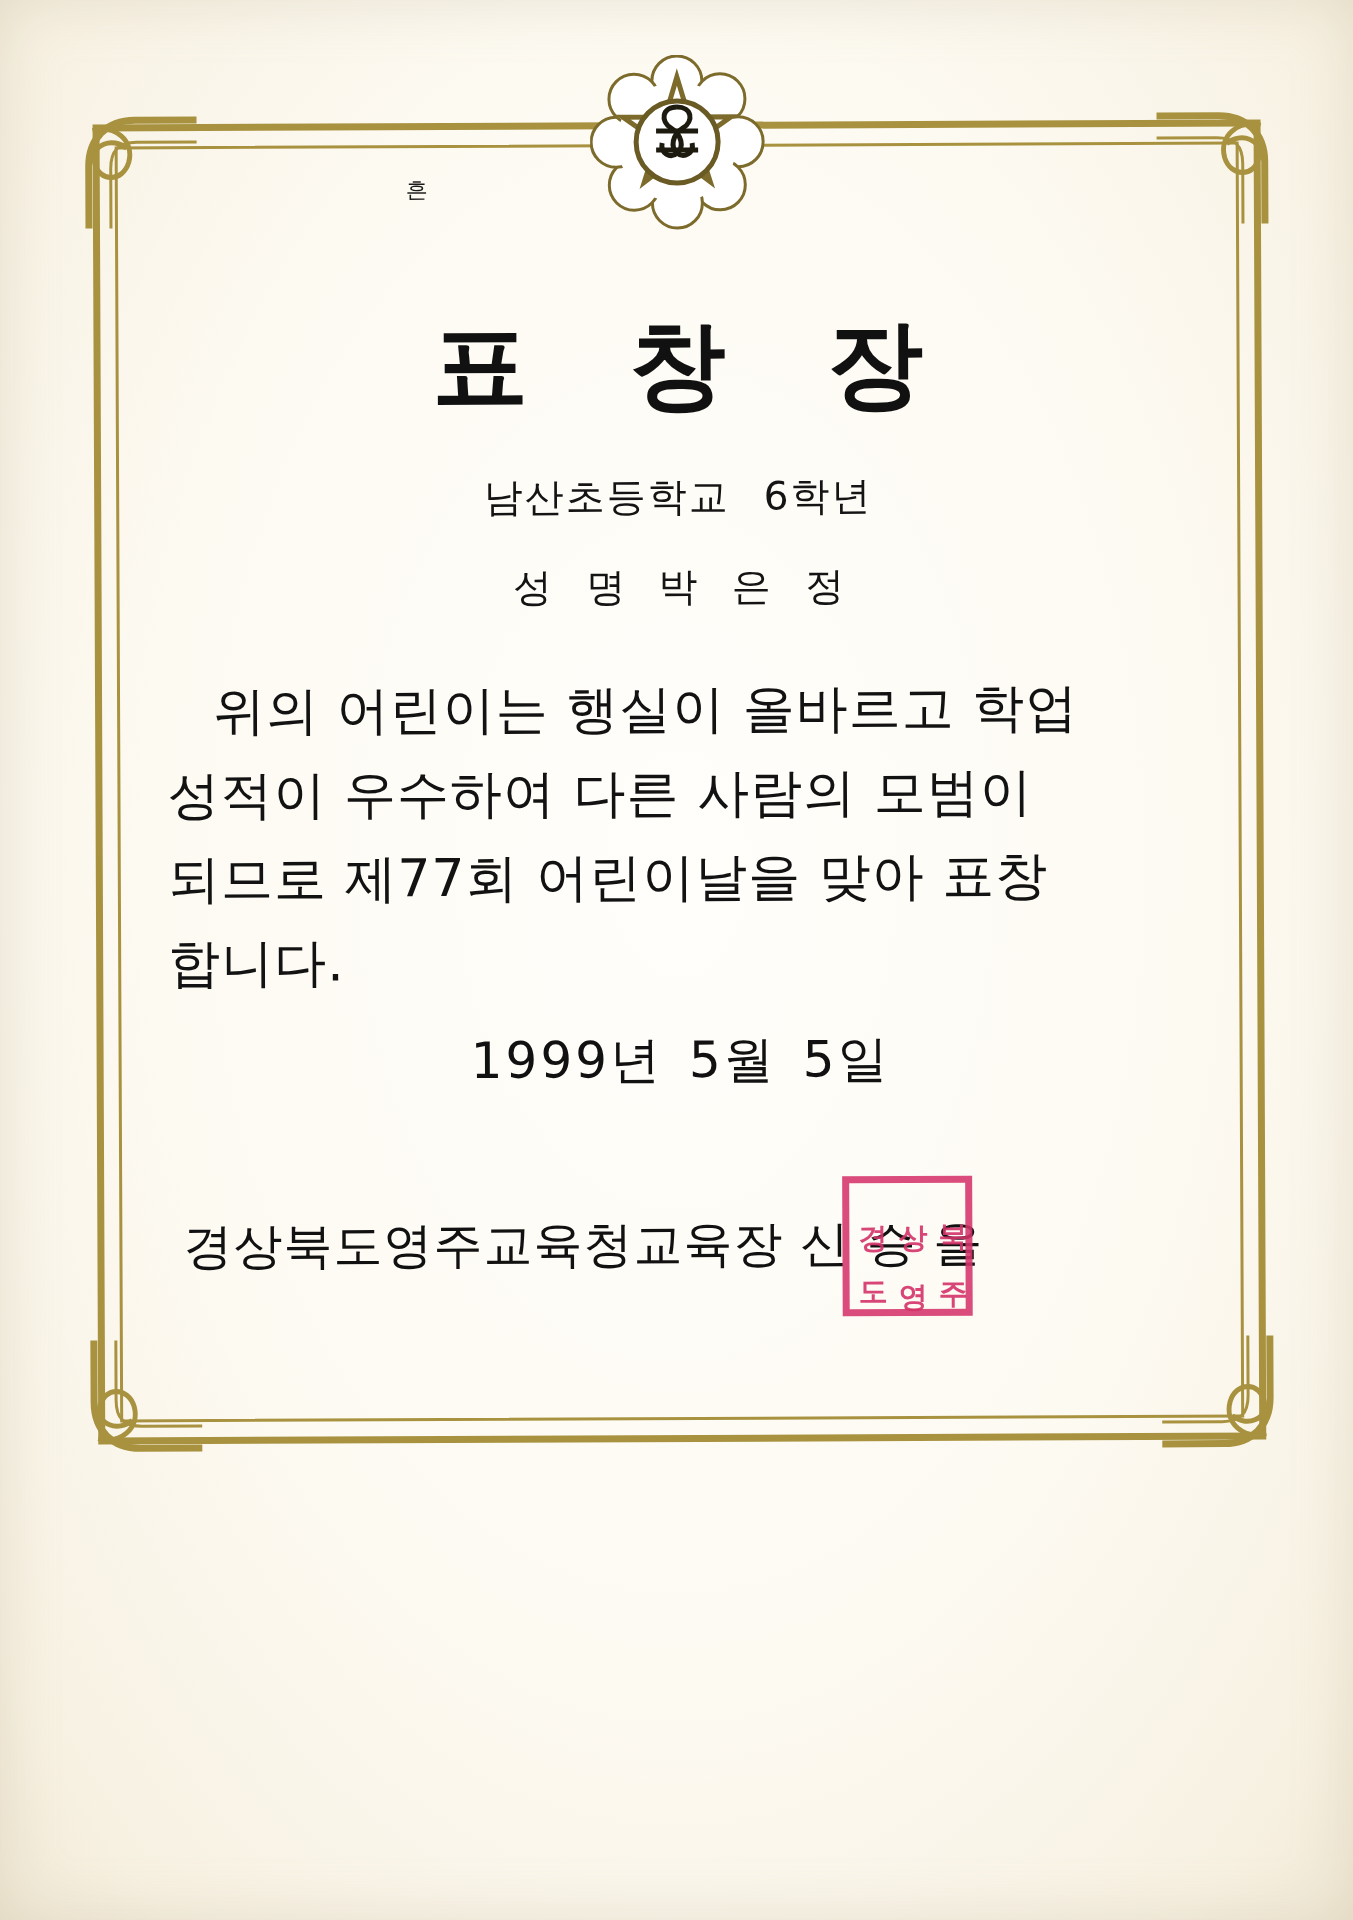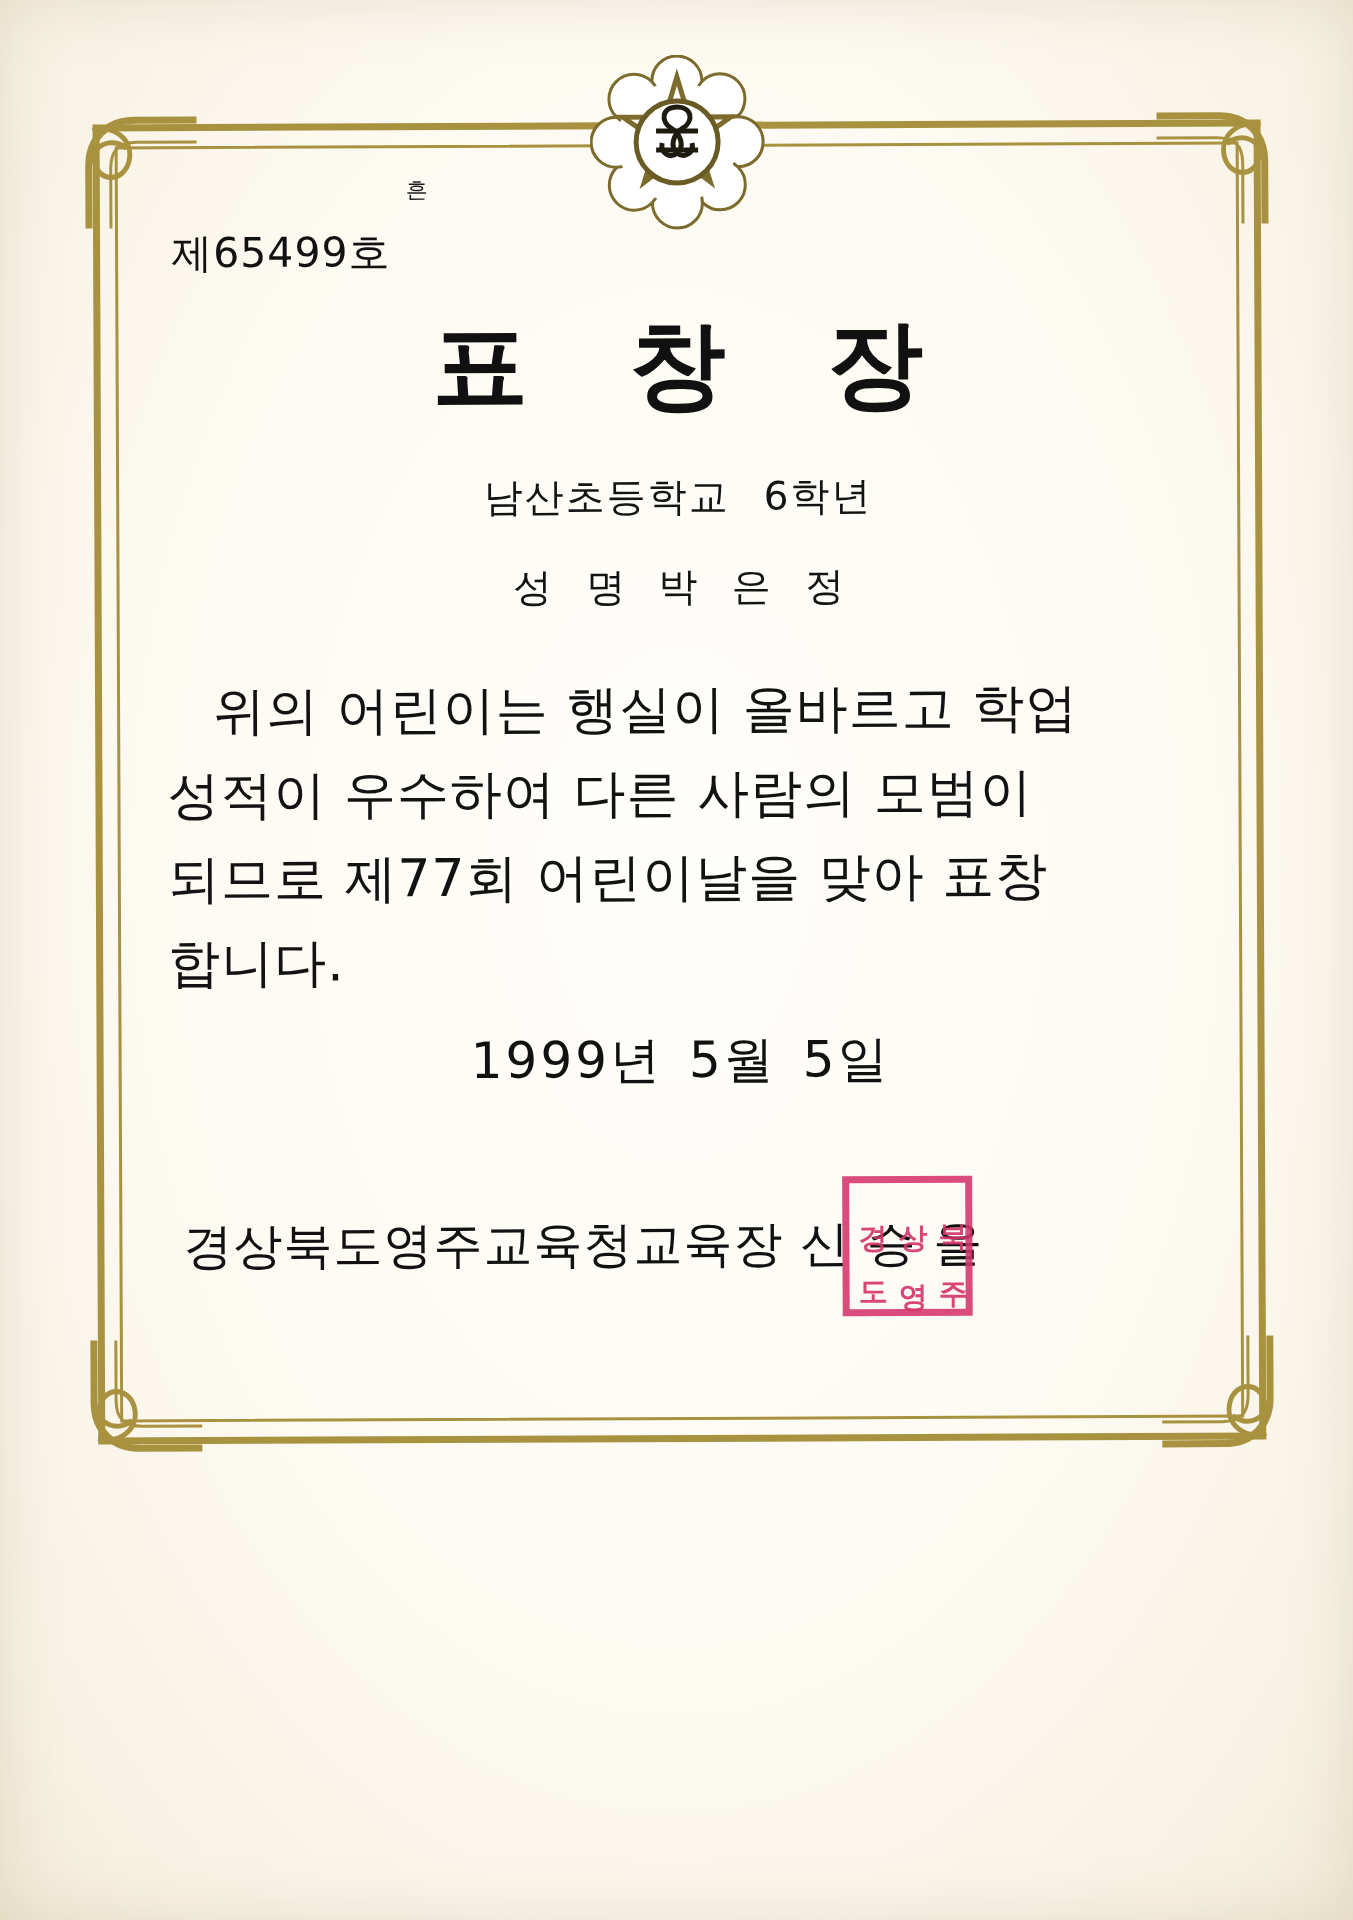--- a/index.html
+++ b/index.html
@@ -286,21 +286,20 @@
           <path d="M87,52 C102,52 104,66 93,73 C82,80 80,92 87,98 C94,104 104,98 102,88"></path>
           <path d="M66,76 L108,76"></path>
           <path d="M66,95 L108,95"></path>
         </g>
       </svg>
     </div>
     <div class="emblem-mark">흔</div>
 
     <div class="content">
 
-      <div class="doc-number">제65499호</div>
 
       <div class="title">표 창 장</div>
 
       <div class="recipient-school">
         <span>남산초등학교</span><span class="gap"></span><span>6학년</span>
       </div>
 
       <div class="recipient-name">
         <span>성 명</span><span class="gap"></span><span>박 은 정</span>
       </div>

